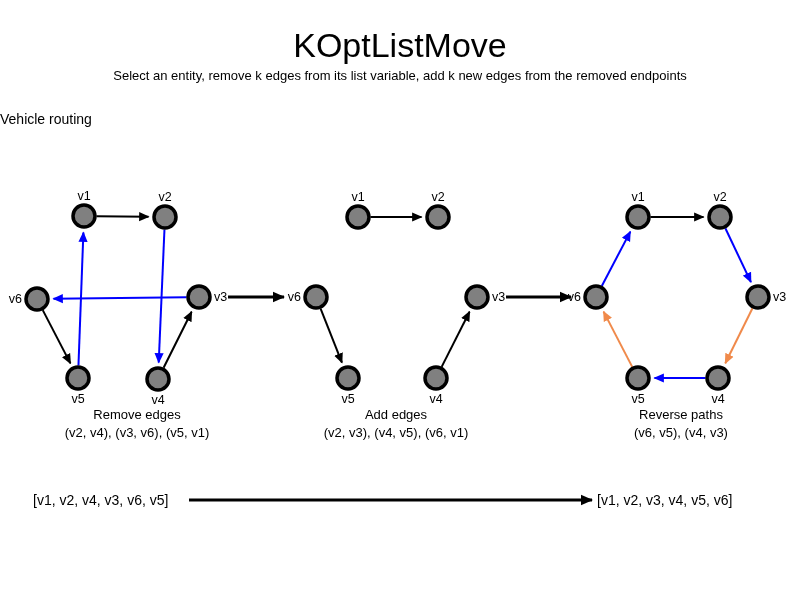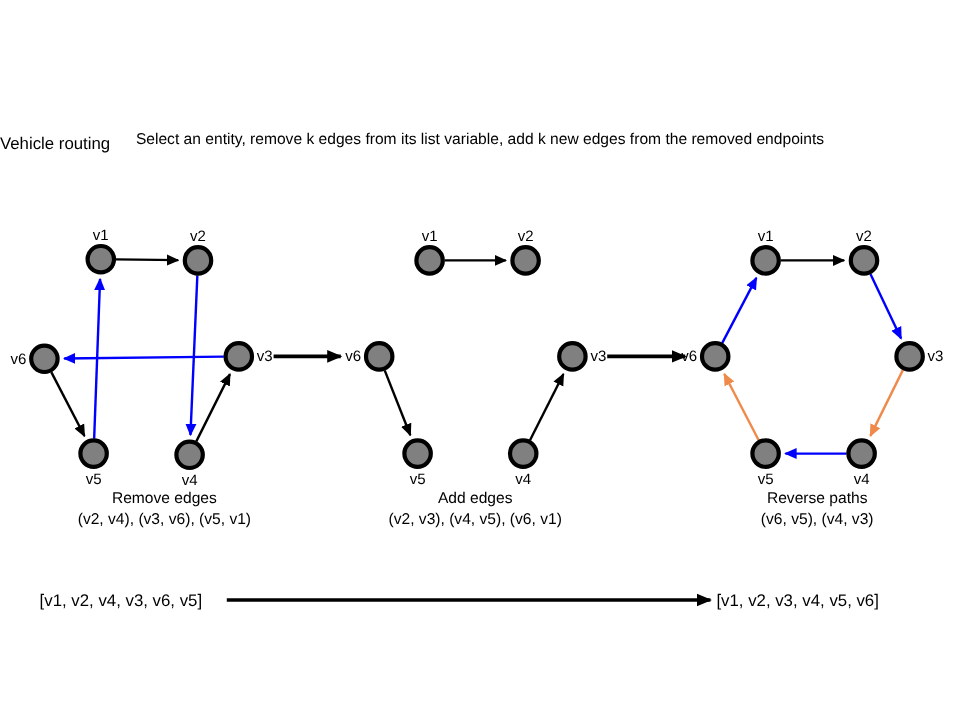--- a/index.html
+++ b/index.html
@@ -32,21 +32,20 @@
     line-height: 40px;
   }
   .subtitle {
     position: absolute;
     top: 68px;
     left: 0;
     width: 800px;
     text-align: center;
     font-size: 13px;
     line-height: 16px;
-    margin-top: 40px;
   }
   .section-label {
     position: absolute;
     top: 110px;
     left: 0;
     width: 800px;
     text-align: left;
     font-size: 14px;
     line-height: 18px;
   }
@@ -76,20 +75,21 @@
     font-size: 14px;
     fill: #000000;
   }
   .edge { fill: none; }
 </style>
 </head>
 <body>
 
 <div id="root">
 
+  <div class="title">KOptListMove</div>
   <div class="subtitle">Select an entity, remove k edges from its list variable, add k new edges from the removed endpoints</div>
   <div class="section-label">Vehicle routing</div>
 
   <svg class="stage" id="stage" width="800" height="600" xmlns="http://www.w3.org/2000/svg">
       <defs>
         <marker id="arrow-black" viewBox="0 0 10 10" refX="9" refY="5" markerWidth="5.2" markerHeight="5.2" orient="auto-start-reverse" markerUnits="strokeWidth">
           <path d="M 0 0.6 L 10 5 L 0 9.4 z" fill="#000000"></path>
         </marker>
         <marker id="arrowbig-black" viewBox="0 0 10 10" refX="9" refY="5" markerWidth="4.2" markerHeight="4.2" orient="auto-start-reverse" markerUnits="strokeWidth">
           <path d="M 0 0.8 L 10 5 L 0 9.2 z" fill="#000000"></path>

